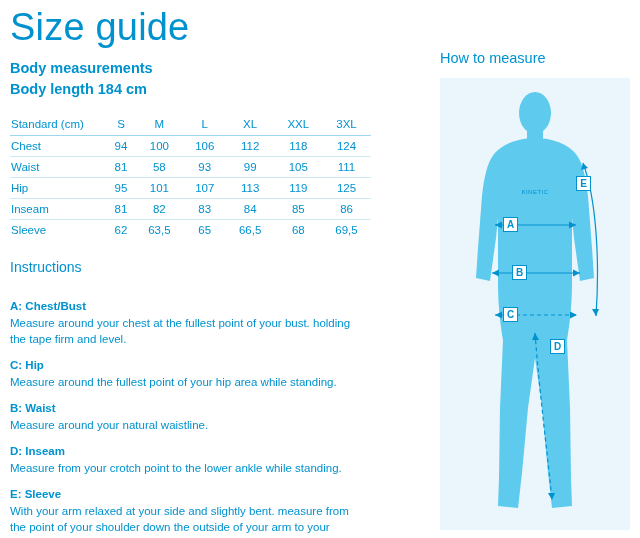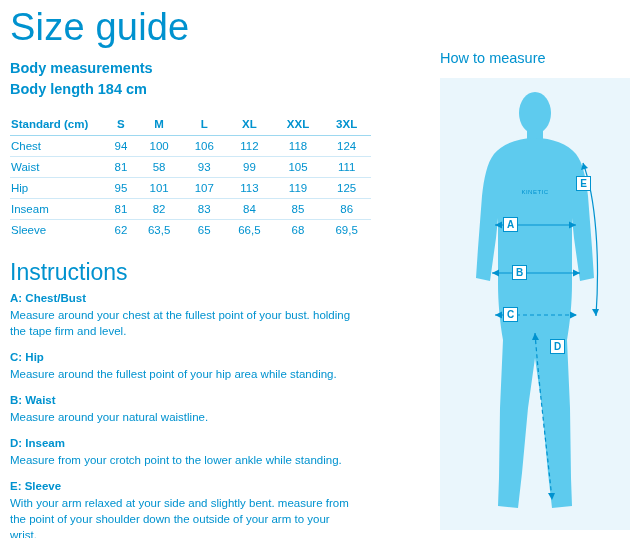--- a/index.html
+++ b/index.html
@@ -49,58 +49,59 @@
     color: #0092cf;
   }
   table.sizes th, table.sizes td {
     padding: 0;
     height: 20px;
     font-weight: 400;
     text-align: center;
     vertical-align: middle;
   }
   table.sizes thead th {
-    font-weight: 700;
+    font-weight: 400;
     border-bottom: 1px solid #9dd8f0;
     height: 22px;
     margin-left: 16px;
   }
   table.sizes th.lbl, table.sizes td.lbl {
     text-align: left;
     width: 96px;
     padding-left: 1px;
   }
   table.sizes tbody td {
     border-bottom: 1px solid #cfe9f7;
   }
   table.sizes tbody tr:last-child td {
     border-bottom: none;
   }
   .instructions-head {
     position: absolute;
     left: 10px;
     top: 259px;
-    font-size: 23px;
+    font-size: 14px;
     font-weight: 400;
     color: #0092cf;
   }
   .instr-list {
     position: absolute;
     left: 10px;
     top: 290px;
     width: 345px;
   }
   .instr {
     margin-bottom: 10px;
   }
   .instr-title {
     font-size: 11.5px;
     font-weight: 700;
     color: #0092cf;
     line-height: 16px;
+    margin-top: 8px;
   }
   .instr-text {
     font-size: 11.5px;
     font-weight: 400;
     color: #0092cf;
     line-height: 16px;
     margin-top: 1px;
   }
   .right-col {
     position: absolute;

